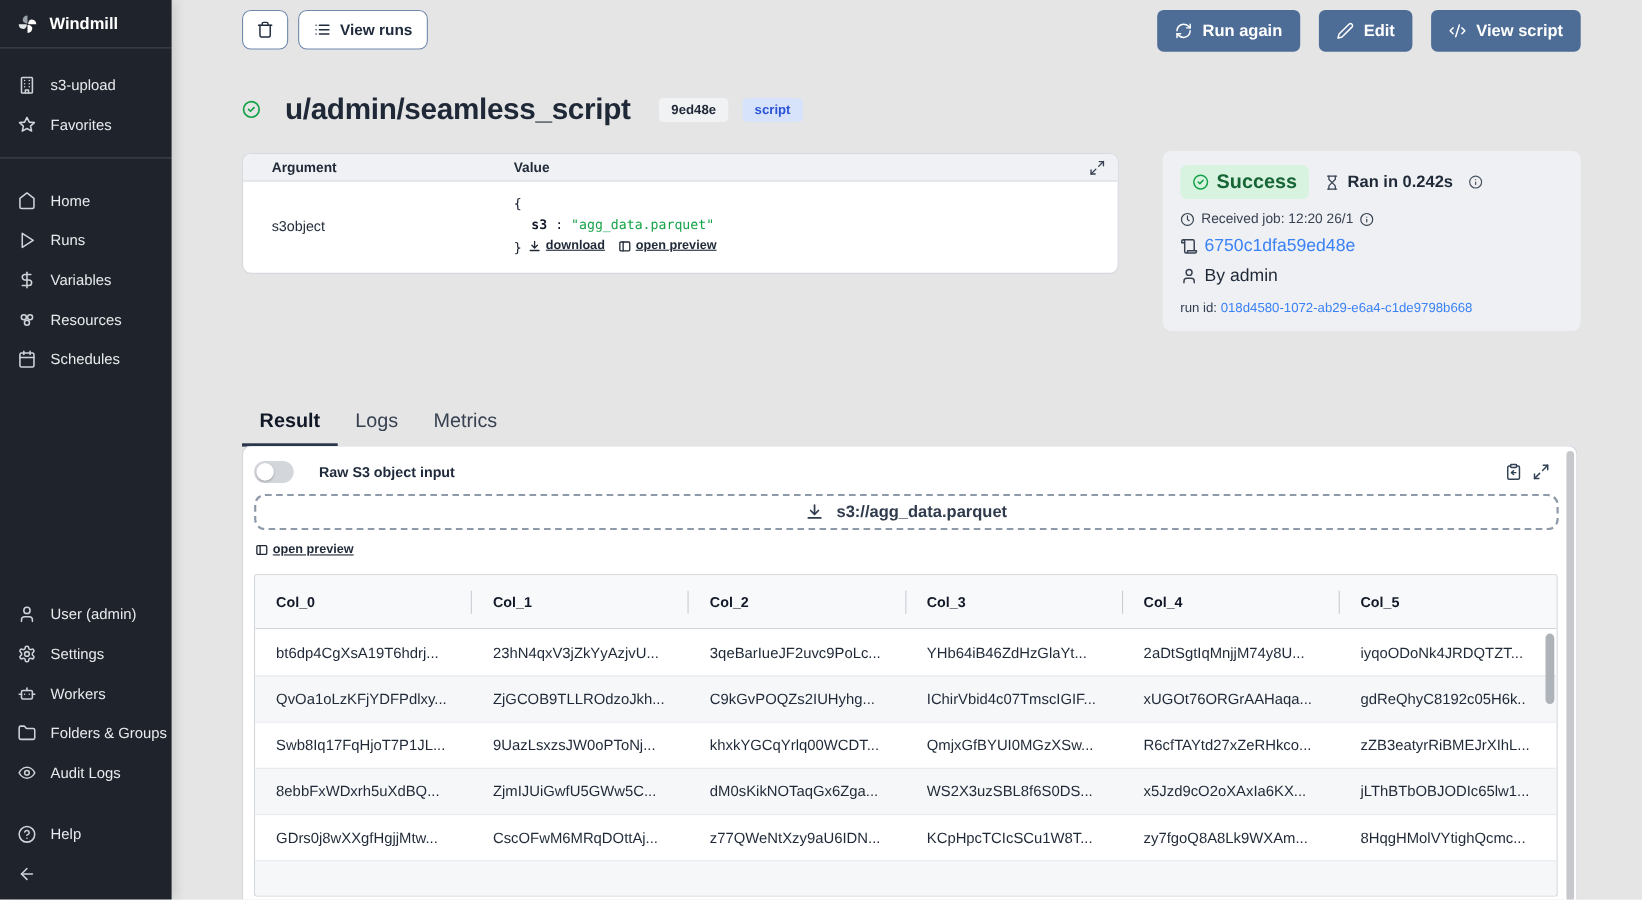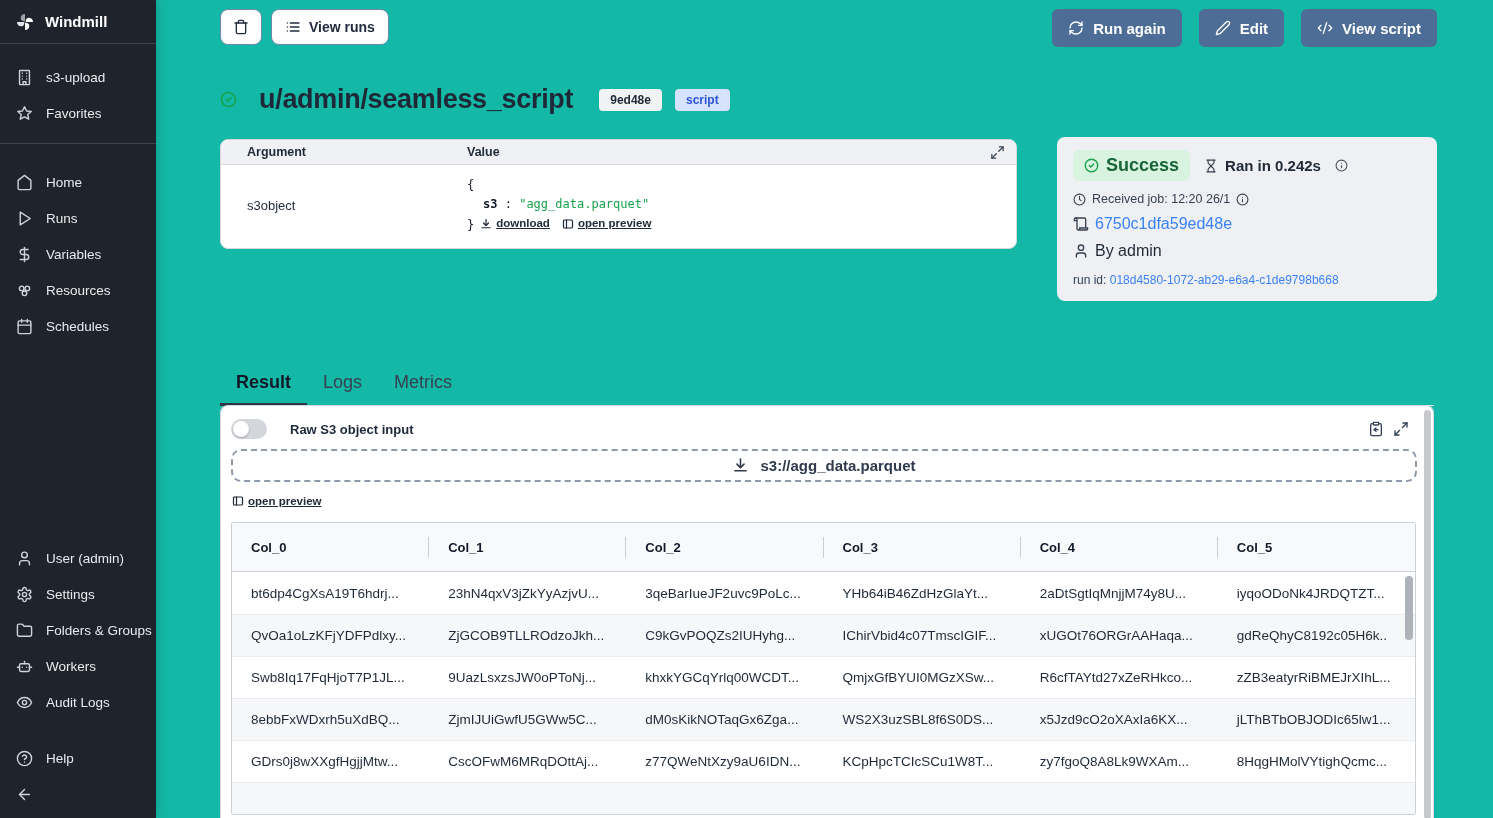--- a/index.html
+++ b/index.html
@@ -1,17 +1,17 @@
 <!DOCTYPE html>
 <html><head>
 <meta charset="utf-8">
 <style>
   * { margin:0; padding:0; box-sizing:border-box; }
   body { font-family:"Liberation Sans", sans-serif; background:#fff; }
-  #app { position:relative; width:1493px; height:818px; background:#14b8a6; overflow:hidden; }
+  #app { position:relative; width:1493px; height:818px; background:#e5e5e5; overflow:hidden; }
   svg { display:block; }
 
   
   .sidebar { position:absolute; left:0; top:0; bottom:0; width:156px; background:#1f232b; color:#e8eaed; box-shadow:3px 0 10px rgba(0,0,0,.12); z-index:5; }
   .brand { display:flex; align-items:center; gap:10px; height:44px; padding:0 15px; border-bottom:1px solid rgba(255,255,255,.14); color:#fff; font-weight:700; font-size:15px; }
   .nav-item { display:flex; align-items:center; gap:13px; height:36px; padding:0 16px; font-size:13.5px; color:#e8eaed; cursor:pointer; white-space:nowrap; }
   .nav-item svg { width:17px; height:17px; stroke:#cfd3d9; flex:none; }
   .side-divider { border-bottom:1px solid rgba(255,255,255,.14); }
   .nav-top { padding-top:15px; padding-bottom:12px; }
   .nav-main { padding-top:20px; }
@@ -204,35 +204,35 @@
           <svg viewBox="0 0 24 24" fill="none" stroke-width="2" stroke-linecap="round" stroke-linejoin="round">
               <path d="M12.22 2h-.44a2 2 0 0 0-2 2v.18a2 2 0 0 1-1 1.73l-.43.25a2 2 0 0 1-2 0l-.15-.08a2 2 0 0 0-2.73.73l-.22.38a2 2 0 0 0 .73 2.73l.15.1a2 2 0 0 1 1 1.72v.51a2 2 0 0 1-1 1.74l-.15.09a2 2 0 0 0-.73 2.73l.22.38a2 2 0 0 0 2.73.73l.15-.08a2 2 0 0 1 2 0l.43.25a2 2 0 0 1 1 1.73V20a2 2 0 0 0 2 2h.44a2 2 0 0 0 2-2v-.18a2 2 0 0 1 1-1.73l.43-.25a2 2 0 0 1 2 0l.15.08a2 2 0 0 0 2.73-.73l.22-.39a2 2 0 0 0-.73-2.73l-.15-.08a2 2 0 0 1-1-1.74v-.5a2 2 0 0 1 1-1.74l.15-.09a2 2 0 0 0 .73-2.73l-.22-.38a2 2 0 0 0-2.73-.73l-.15.08a2 2 0 0 1-2 0l-.43-.25a2 2 0 0 1-1-1.73V4a2 2 0 0 0-2-2z"></path>
               <circle cx="12" cy="12" r="3"></circle>
             </svg>
         </span>
         <span>Settings</span>
       </div>
       <div class="nav-item">
         <span>
           <svg viewBox="0 0 24 24" fill="none" stroke-width="2" stroke-linecap="round" stroke-linejoin="round">
-              <path d="M20 20a2 2 0 0 0 2-2V8a2 2 0 0 0-2-2h-7.9a2 2 0 0 1-1.69-.9L9.6 3.9A2 2 0 0 0 7.93 3H4a2 2 0 0 0-2 2v13a2 2 0 0 0 2 2Z"></path>
-            </svg>
-        </span>
-        <span>Folders &amp; Groups</span>
-      </div>
-      <div class="nav-item">
-        <span>
-          <svg viewBox="0 0 24 24" fill="none" stroke-width="2" stroke-linecap="round" stroke-linejoin="round">
               <rect x="5" y="8" width="14" height="11" rx="2"></rect>
               <path d="M12 8V5"></path>
               <path d="M2 13h3M19 13h3"></path>
               <path d="M9 13h.01M15 13h.01"></path>
             </svg>
         </span>
         <span>Workers</span>
+      </div>
+      <div class="nav-item">
+        <span>
+          <svg viewBox="0 0 24 24" fill="none" stroke-width="2" stroke-linecap="round" stroke-linejoin="round">
+              <path d="M20 20a2 2 0 0 0 2-2V8a2 2 0 0 0-2-2h-7.9a2 2 0 0 1-1.69-.9L9.6 3.9A2 2 0 0 0 7.93 3H4a2 2 0 0 0-2 2v13a2 2 0 0 0 2 2Z"></path>
+            </svg>
+        </span>
+        <span>Folders &amp; Groups</span>
       </div>
       <div class="nav-item">
         <span>
           <svg viewBox="0 0 24 24" fill="none" stroke-width="2" stroke-linecap="round" stroke-linejoin="round">
               <path d="M2 12s3.3-7 10-7 10 7 10 7-3.3 7-10 7-10-7-10-7Z"></path>
               <circle cx="12" cy="12" r="3"></circle>
             </svg>
         </span>
         <span>Audit Logs</span>
       </div>

